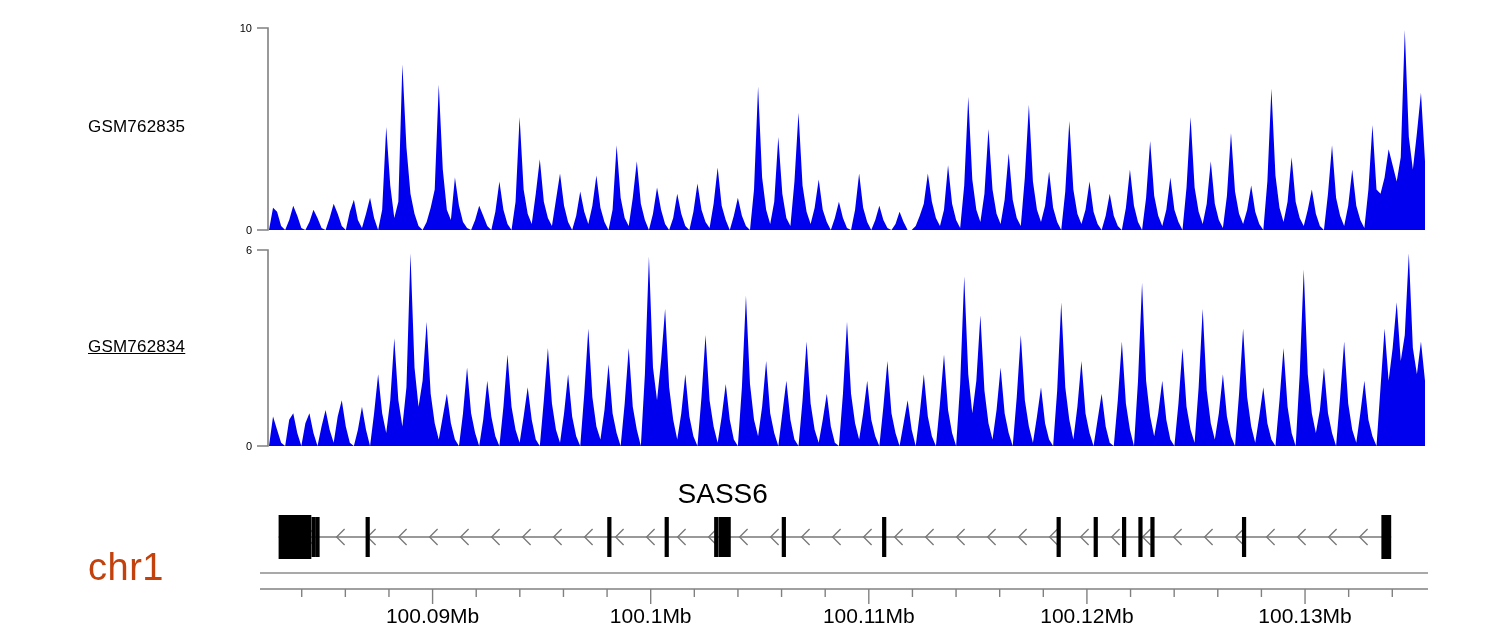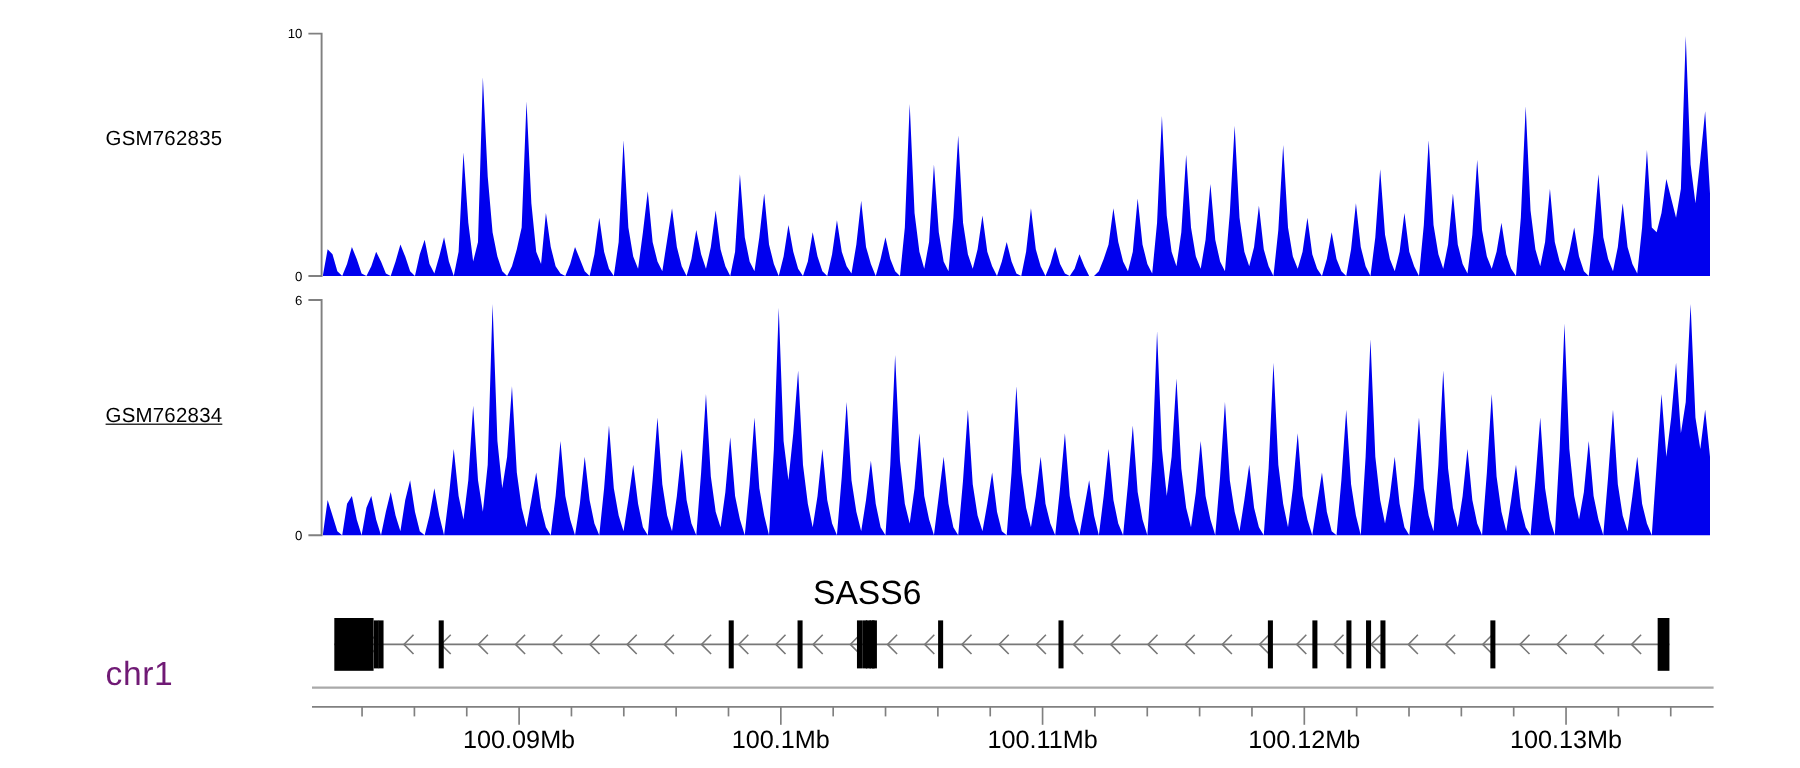--- a/index.html
+++ b/index.html
@@ -18,28 +18,28 @@
     width: 1500px;
     height: 640px;
   }
   .track-label {
     position: absolute;
     font-size: 17px;
     color: #000000;
     white-space: nowrap;
     letter-spacing: 0.2px;
   }
-  #label-track-0 { left: 88px; top: 106px; }
+  #label-track-0 { left: 88px; top: 117px; }
   #label-track-1 { left: 88px; top: 337px; text-decoration: underline; }
   #chrom-label {
     position: absolute;
     left: 88px;
     top: 546px;
-    font-size: 28px;
-    color: #701a75;
+    font-size: 38px;
+    color: #c2410c;
     letter-spacing: 0.5px;
   }
   svg { position: absolute; left: 0; top: 0; }
   .axis-num {
     font-family: "Liberation Sans", sans-serif;
     font-size: 11px;
     fill: #000000;
   }
   .tick-label {
     font-family: "Liberation Sans", sans-serif;

